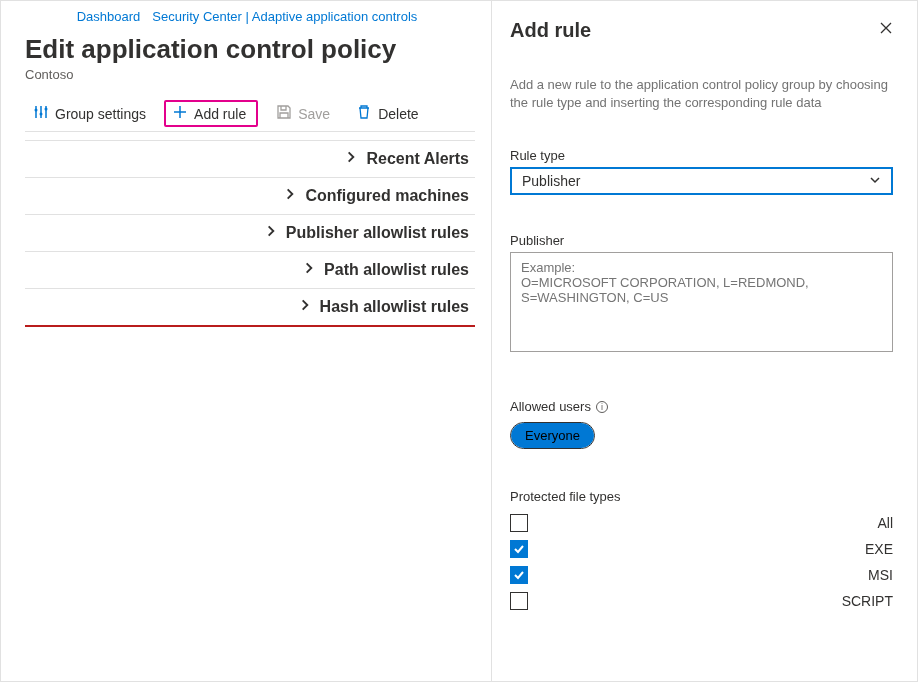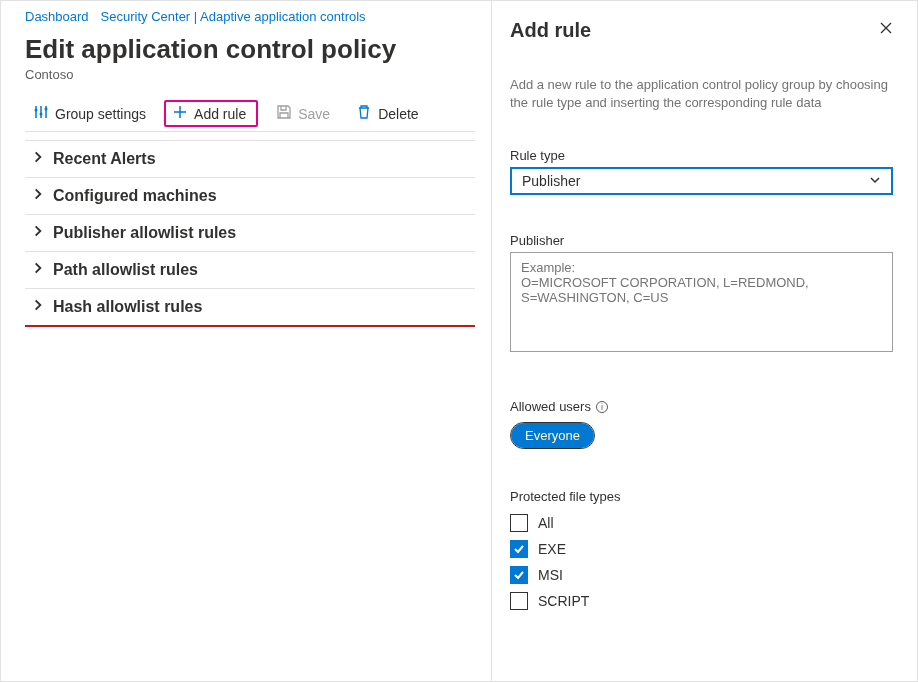--- a/index.html
+++ b/index.html
@@ -15,37 +15,37 @@
       border: 1px solid #e1e1e1;
     }
     .left { flex: 0 0 490px; padding: 8px 16px 0 24px; }
     .right {
       flex: 1;
       padding: 18px 24px 0 18px;
       border-left: 1px solid #e1e1e1;
       position: relative;
     }
     
-    .breadcrumb { font-size: 13px; color: #0078d4; display: flex; gap: 6px; align-items: center; }
+    .breadcrumb { font-size: 13px; color: #0078d4; display: flex; gap: 6px; align-items: center; justify-content: center; }
     .breadcrumb .sep { color: #605e5c; }
     
     .page-title { font-size: 26px; font-weight: 600; margin-top: 10px; color: #323130; }
     .subtitle { font-size: 13px; color: #605e5c; margin-top: 2px; }
     
     .toolbar { display: flex; gap: 10px; margin-top: 18px; padding-bottom: 4px; border-bottom: 1px solid #e1e1e1; }
     .tbtn { display: flex; align-items: center; gap: 6px; padding: 4px 8px; font-size: 14px; color: #323130; cursor: pointer; }
     .tbtn.disabled { color: #a19f9d; }
     .tbtn.highlight { border: 2px solid #e3008c; border-radius: 2px; padding: 2px 10px 2px 6px; }
     .tbtn svg { width: 16px; height: 16px; }
     
     .accordion { margin-top: 8px; }
     .acc-row {
       display: flex; align-items: center; gap: 8px;
       padding: 9px 6px; border-top: 1px solid #e1e1e1;
-      font-size: 16px; font-weight: 600; cursor: pointer;
+      font-size: 16px; font-weight: 600; cursor: pointer; justify-content: flex-end;
     }
     .acc-row:last-child { border-bottom: 2px solid #b91c1c; }
     .acc-row svg { width: 14px; height: 14px; }
     
     .panel-title { font-size: 20px; font-weight: 600; }
     .close-x { position: absolute; right: 24px; top: 20px; cursor: pointer; }
     .close-x svg { width: 14px; height: 14px; }
     .panel-desc { font-size: 13px; color: #737373; margin-top: 34px; line-height: 1.4; }
     .field-label { font-size: 13px; color: #323130; margin-top: 36px; display: flex; align-items: center; gap: 5px; }
     .select {
@@ -59,23 +59,23 @@
       border: 1px solid #a19f9d; padding: 7px 10px;
       font-family: inherit; font-size: 13px; color: #0f172a;
       resize: none;
     }
     .info-icon { width: 12px; height: 12px; border: 1px solid #605e5c; border-radius: 50%; display: inline-flex; align-items: center; justify-content: center; font-size: 9px; color: #605e5c; }
     .pill-group {
       display: inline-flex; border: 1px solid #323130; border-radius: 18px;
       overflow: hidden; margin-top: 8px;
     }
     .pill { padding: 5px 14px; font-size: 13px; cursor: pointer; }
-    .pill.active { background: #0078d4; color: #fef9c3; border-radius: 18px; }
+    .pill.active { background: #0078d4; color: #000000; border-radius: 18px; }
     .check-list { margin-top: 10px; }
-    .check-row { display: flex; align-items: center; gap: 10px; margin: 8px 0; cursor: pointer; }
+    .check-row { display: flex; align-items: center; gap: 10px; margin: 8px 0; cursor: pointer; justify-content: space-between; }
     .cbox { width: 18px; height: 18px; border: 1px solid #323130; display: flex; align-items: center; justify-content: center; }
     .cbox.checked { background: #0078d4; border-color: #0078d4; }
     .cbox.checked svg { width: 12px; height: 12px; }
   </style>
 </head>
 <body>
 
 <div class="left">
   <div class="breadcrumb">
     <span>Dashboard</span>

